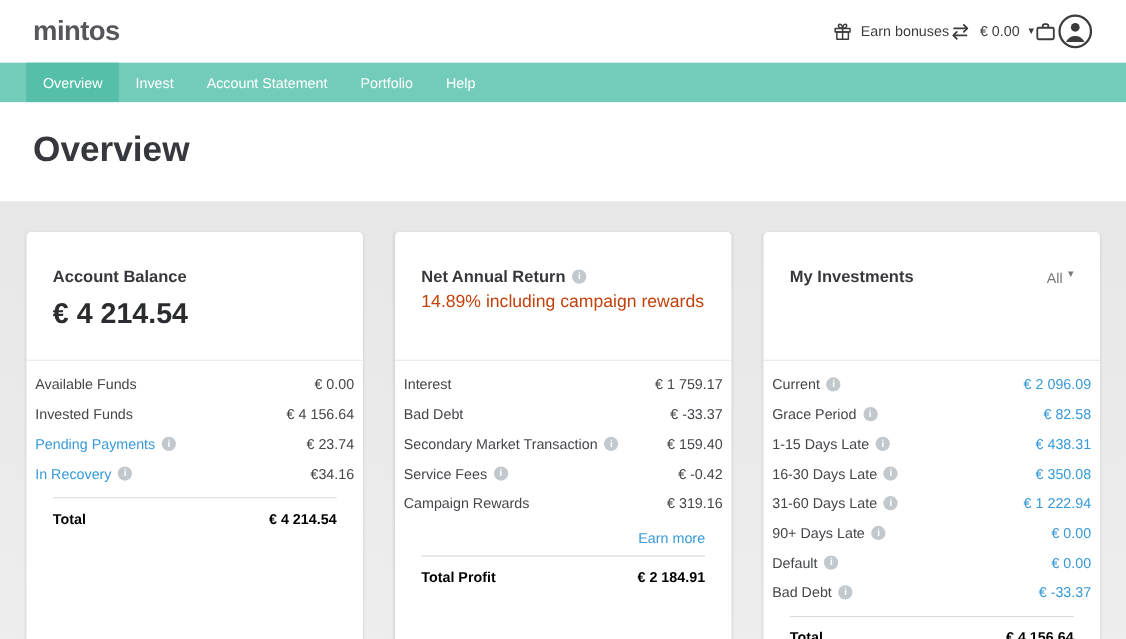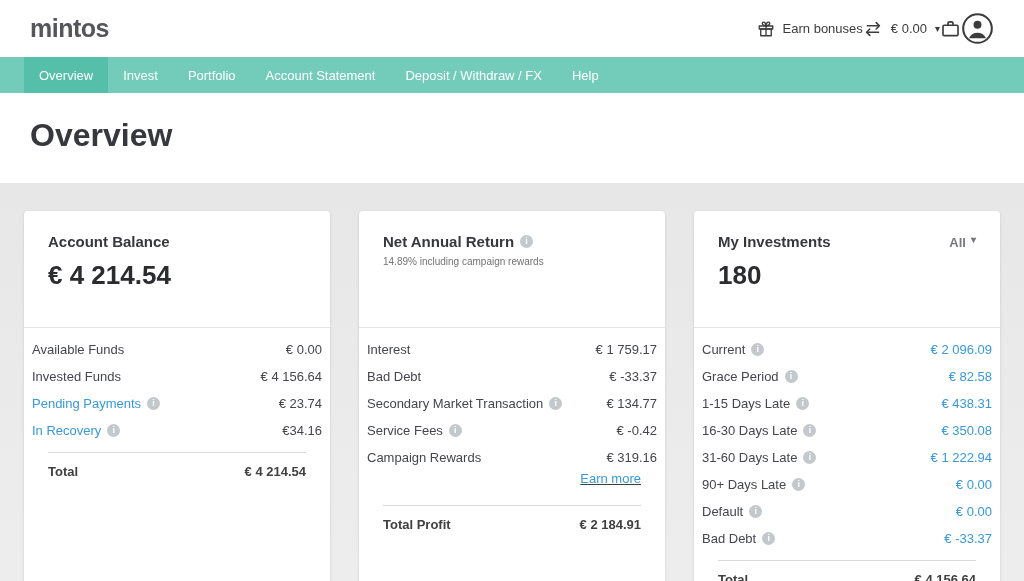--- a/index.html
+++ b/index.html
@@ -21,35 +21,35 @@
   .nav-item.active { background:#55bfa9; }
 
   
   .title-section { background:#ffffff; padding:24px 30px 30px; flex:0 0 auto; }
   .page-title { font-size:32px; line-height:36px; font-weight:bold; color:#37383d; margin:0; }
 
   
   .content { flex:1 1 auto; background:linear-gradient(180deg,#e7e7e7,#f1f1f1); padding:28px 24px 0; }
   .cards { display:flex; gap:29px; align-items:flex-start; }
   .card { background:#ffffff; width:306px; min-height:600px; border-radius:4px; box-shadow:0 1px 3px rgba(0,0,0,0.14); }
-  .card-head { height:116px; padding:22px 24px 0; }
+  .card-head { height:116px; padding:32px 24px 0; }
   .card-title-row { display:flex; justify-content:space-between; align-items:flex-start; }
   .card-title { font-size:15px; font-weight:bold; color:#37383d; display:flex; align-items:center; gap:6px; }
   .card-big-value { font-size:26px; font-weight:bold; color:#2b2c30; margin-top:10px; }
-  .card-sub { font-size:10px; color:#737373; margin-top:6px; }
+  .card-sub { font-size:16px; color:#c2410c; margin-top:6px; }
   .card-divider { height:1px; background:#e6e6e6; }
   .rows { padding-top:8px; }
   .row { display:flex; justify-content:space-between; align-items:center; height:27px; padding:0 8px; font-size:13px; }
   .row .label { display:flex; align-items:center; gap:6px; color:#44464b; }
   .row .value { color:#44464b; }
   .blue { color:#3799d9 !important; cursor:pointer; }
-  .row-link-right { display:flex; justify-content:flex-end; align-items:flex-start; height:26px; padding:0 24px; font-size:13px;text-decoration:underline; }
-  .total-row { margin:8px 24px 0; border-top:1px solid #dadada; display:flex; justify-content:space-between; align-items:center; height:38px; font-size:13px; font-weight:bold; color:#404040; }
+  .row-link-right { display:flex; justify-content:flex-end; align-items:flex-end; height:26px; padding:0 24px; font-size:13px; }
+  .total-row { margin:8px 24px 0; border-top:1px solid #dadada; display:flex; justify-content:space-between; align-items:center; height:38px; font-size:13px; font-weight:bold; color:#000000; }
   .info { width:13px; height:13px; min-width:13px; border-radius:50%; background:#c3c8cd; color:#ffffff; font-size:9px; font-weight:bold; display:inline-flex; align-items:center; justify-content:center; cursor:pointer; font-style:normal; line-height:1; }
-  .dropdown { display:flex; align-items:flex-start; gap:5px; font-size:13px; color:#77787c; cursor:pointer; padding-top:2px;font-weight:bold; }
+  .dropdown { display:flex; align-items:flex-start; gap:5px; font-size:13px; color:#77787c; cursor:pointer; padding-top:2px; }
   .avatar-btn { cursor:pointer; display:flex; }
 </style>
 </head>
 <body>
 
 <div class="app">
 
   <div class="header">
     <div class="logo">mintos</div>
     <div class="header-right">
@@ -93,23 +93,22 @@
             <path d="M5.8 19c1.3-2.7 3.5-4 6.2-4s4.9 1.3 6.2 4z" fill="#3c3c3c" stroke="none"></path>
           </svg>
         </span>
       </div>
     </div>
   </div>
 
   <div class="nav">
     <div class="nav-item active">Overview</div>
     <div class="nav-item">Invest</div>
+    <div class="nav-item">Account Statement</div>
     <div class="nav-item">Portfolio</div>
-    <div class="nav-item">Account Statement</div>
-    <div class="nav-item">Deposit / Withdraw / FX</div>
     <div class="nav-item">Help</div>
   </div>
 
   <div class="title-section">
     <h1 class="page-title">Overview</h1>
   </div>
 
   <div class="content">
     <div class="cards">
 
@@ -169,21 +168,21 @@
           </div>
           <div class="row">
             <span class="label">Bad Debt</span>
             <span class="value">€ -33.37</span>
           </div>
           <div class="row">
             <span class="label">
               <span>Secondary Market Transaction</span>
               <span class="info">i</span>
             </span>
-            <span class="value">€ 134.77</span>
+            <span class="value">€ 159.40</span>
           </div>
           <div class="row">
             <span class="label">
               <span>Service Fees</span>
               <span class="info">i</span>
             </span>
             <span class="value">€ -0.42</span>
           </div>
           <div class="row">
             <span class="label">Campaign Rewards</span>
@@ -201,21 +200,20 @@
 
       <div class="card">
         <div class="card-head">
           <div class="card-title-row">
             <div class="card-title">My Investments</div>
             <div class="dropdown">
               <span>All</span>
               <span class="chevron" style="color:#77787c;">▾</span>
             </div>
           </div>
-          <div class="card-big-value">180</div>
         </div>
         <div class="card-divider"></div>
         <div class="rows">
           <div class="row">
             <span class="label">
               <span>Current</span>
               <span class="info">i</span>
             </span>
             <span class="value blue">€ 2 096.09</span>
           </div>

